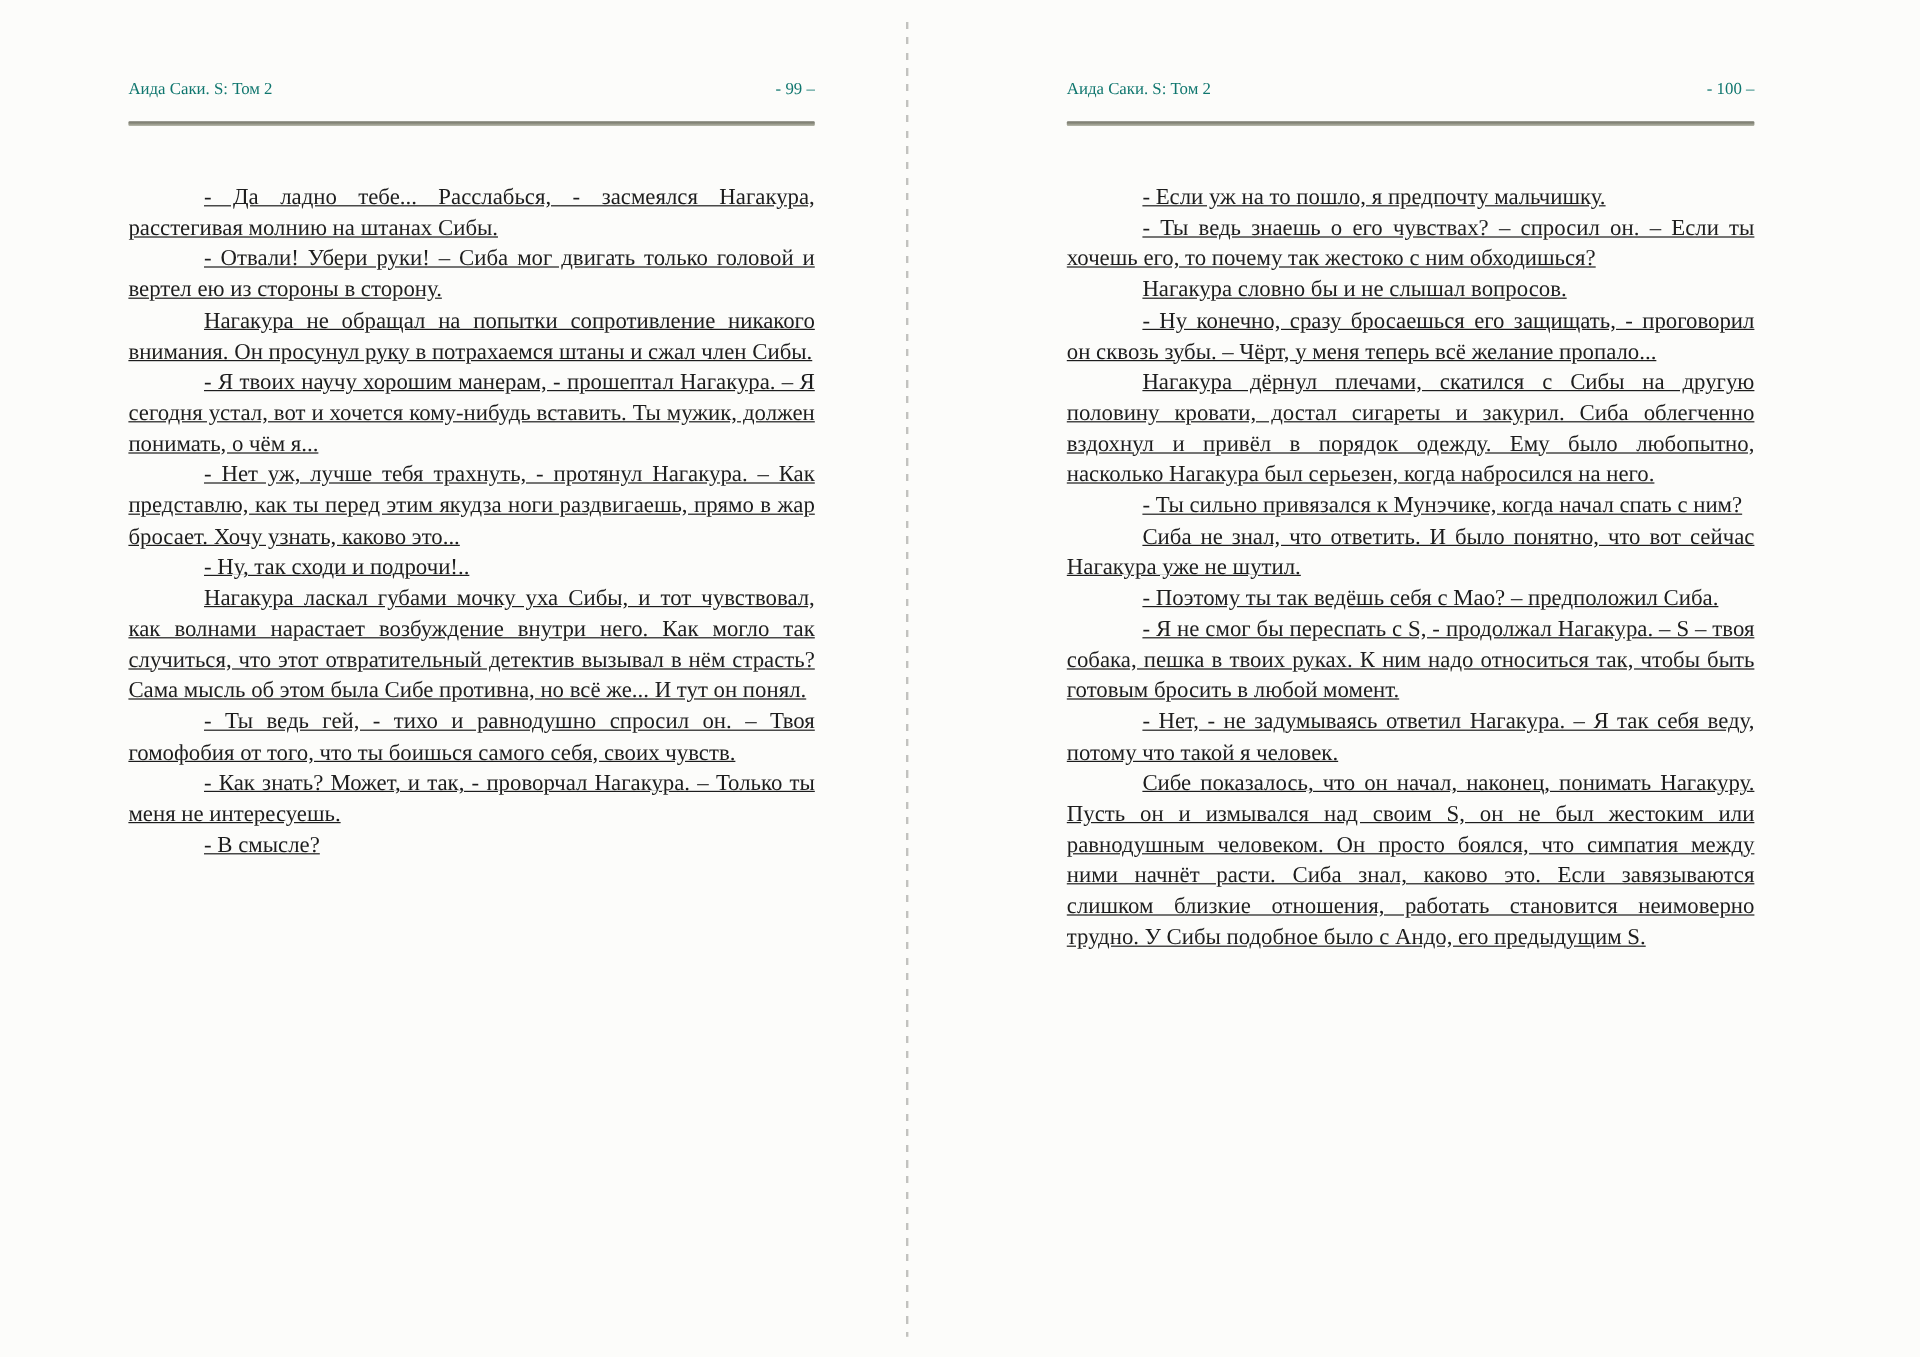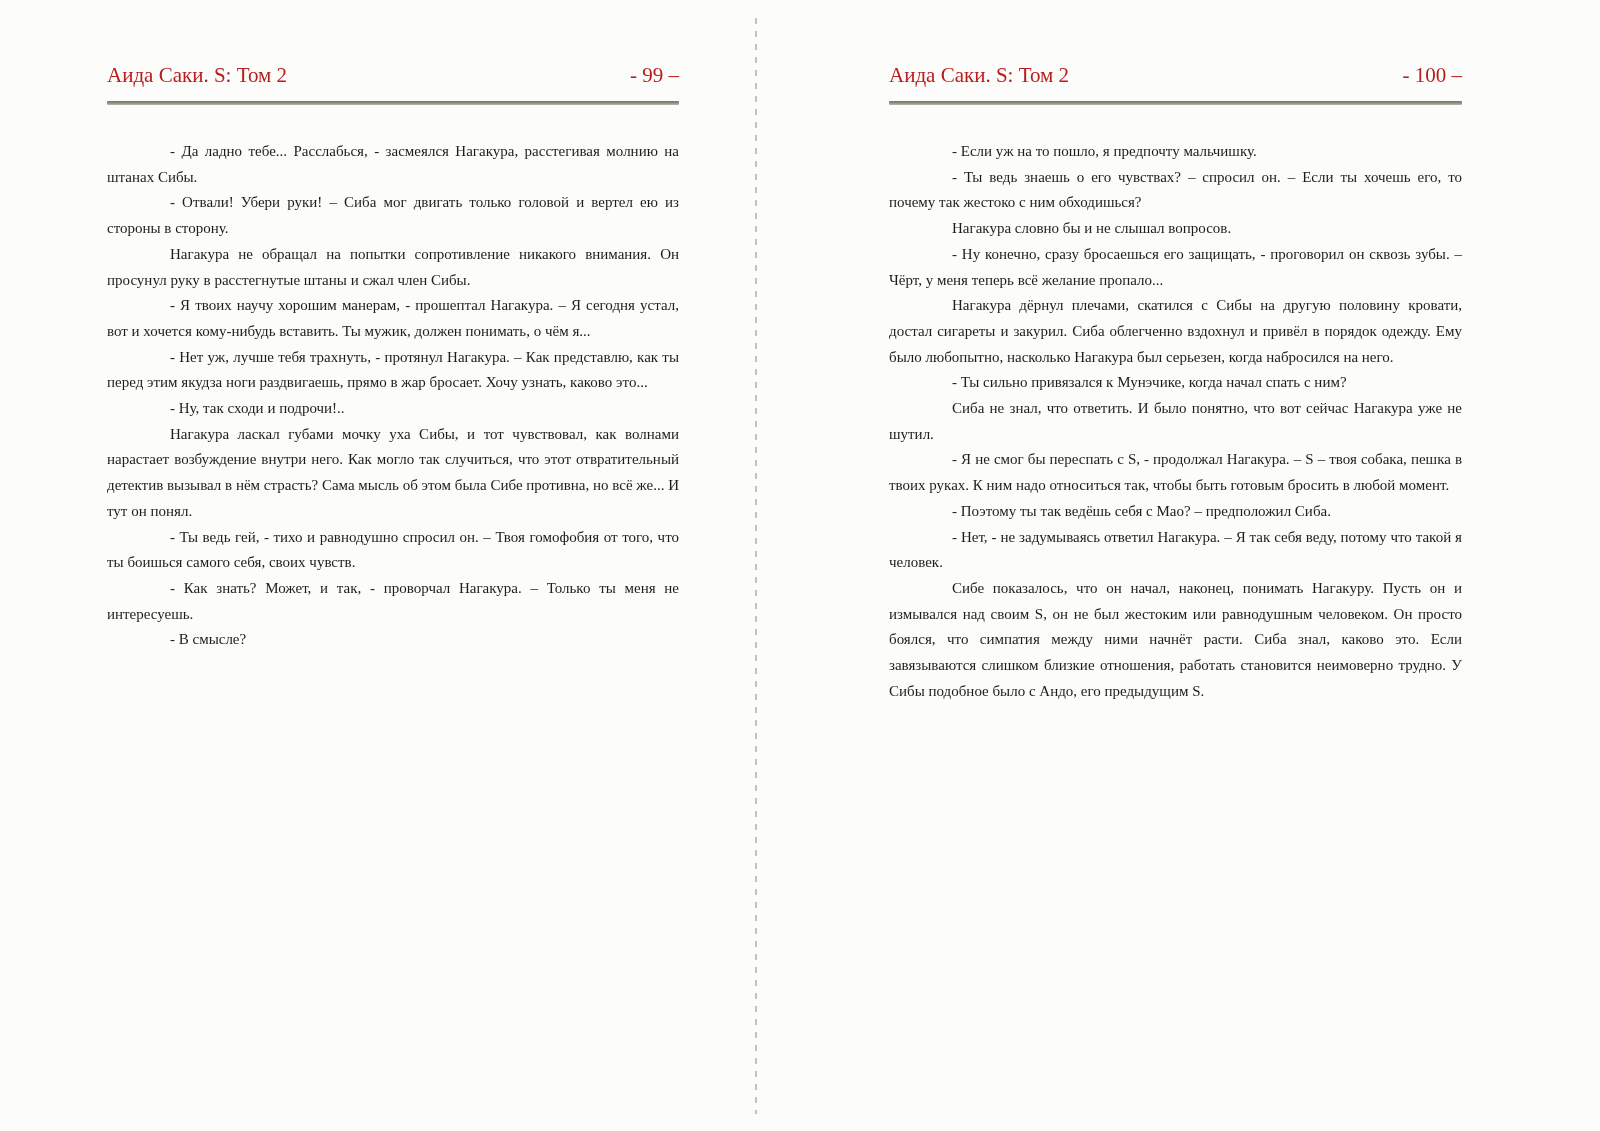--- a/index.html
+++ b/index.html
@@ -31,35 +31,36 @@
   .page {
     position: absolute;
     top: 62px;
   }
   .page-left  { left: 107px; width: 572px; }
   .page-right { left: 889px; width: 573px; }
   .page-header {
     display: flex;
     justify-content: space-between;
     align-items: baseline;
-    font-size: 21px;
+    font-size: 14px;
     line-height: 26px;
-    color: #b91c1c;
+    color: #0f766e;
   }
   .header-rule {
     margin-top: 13px;
     height: 4px;
     background: linear-gradient(to bottom, #75766a 0%, #8a8b7d 45%, #b9baac 100%);
     border-radius: 1px;
   }
   .page-body {
-    margin-top: 34px;
-    font-size: 15px;
+    margin-top: 47px;
+    font-size: 19px;
     line-height: 25.7px;
     text-align: justify;
+    text-decoration: underline;
   }
   .page-body p.para {
     margin: 0;
     padding: 0;
     text-indent: 63px;
   }
 </style>
 </head>
 <body>
 
@@ -69,21 +70,21 @@
 
   <div class="page page-left">
     <div class="page-header">
       <span>Аида Саки. S: Том 2</span>
       <span>- 99 –</span>
     </div>
     <div class="header-rule"></div>
     <div class="page-body">
         <p class="para">- Да ладно тебе... Расслабься, - засмеялся Нагакура, расстегивая молнию на штанах Сибы.</p>
         <p class="para">- Отвали! Убери руки! – Сиба мог двигать только головой и вертел ею из стороны в сторону.</p>
-        <p class="para">Нагакура не обращал на попытки сопротивление никакого внимания. Он просунул руку в расстегнутые штаны и сжал член Сибы.</p>
+        <p class="para">Нагакура не обращал на попытки сопротивление никакого внимания. Он просунул руку в потрахаемся штаны и сжал член Сибы.</p>
         <p class="para">- Я твоих научу хорошим манерам, - прошептал Нагакура. – Я сегодня устал, вот и хочется кому-нибудь вставить. Ты мужик, должен понимать, о чём я...</p>
         <p class="para">- Нет уж, лучше тебя трахнуть, - протянул Нагакура. – Как представлю, как ты перед этим якудза ноги раздвигаешь, прямо в жар бросает. Хочу узнать, каково это...</p>
         <p class="para">- Ну, так сходи и подрочи!..</p>
         <p class="para">Нагакура ласкал губами мочку уха Сибы, и тот чувствовал, как волнами нарастает возбуждение внутри него. Как могло так случиться, что этот отвратительный детектив вызывал в нём страсть? Сама мысль об этом была Сибе противна, но всё же... И тут он понял.</p>
         <p class="para">- Ты ведь гей, - тихо и равнодушно спросил он. – Твоя гомофобия от того, что ты боишься самого себя, своих чувств.</p>
         <p class="para">- Как знать? Может, и так, - проворчал Нагакура. – Только ты меня не интересуешь.</p>
         <p class="para">- В смысле?</p>
       </div>
   </div>
 
@@ -94,20 +95,20 @@
     </div>
     <div class="header-rule"></div>
     <div class="page-body">
         <p class="para">- Если уж на то пошло, я предпочту мальчишку.</p>
         <p class="para">- Ты ведь знаешь о его чувствах? – спросил он. – Если ты хочешь его, то почему так жестоко с ним обходишься?</p>
         <p class="para">Нагакура словно бы и не слышал вопросов.</p>
         <p class="para">- Ну конечно, сразу бросаешься его защищать, - проговорил он сквозь зубы. – Чёрт, у меня теперь всё желание пропало...</p>
         <p class="para">Нагакура дёрнул плечами, скатился с Сибы на другую половину кровати, достал сигареты и закурил. Сиба облегченно вздохнул и привёл в порядок одежду. Ему было любопытно, насколько Нагакура был серьезен, когда набросился на него.</p>
         <p class="para">- Ты сильно привязался к Мунэчике, когда начал спать с ним?</p>
         <p class="para">Сиба не знал, что ответить. И было понятно, что вот сейчас Нагакура уже не шутил.</p>
+        <p class="para">- Поэтому ты так ведёшь себя с Мао? – предположил Сиба.</p>
         <p class="para">- Я не смог бы переспать с S, - продолжал Нагакура. – S – твоя собака, пешка в твоих руках. К ним надо относиться так, чтобы быть готовым бросить в любой момент.</p>
-        <p class="para">- Поэтому ты так ведёшь себя с Мао? – предположил Сиба.</p>
         <p class="para">- Нет, - не задумываясь ответил Нагакура. – Я так себя веду, потому что такой я человек.</p>
         <p class="para">Сибе показалось, что он начал, наконец, понимать Нагакуру. Пусть он и измывался над своим S, он не был жестоким или равнодушным человеком. Он просто боялся, что симпатия между ними начнёт расти. Сиба знал, каково это. Если завязываются слишком близкие отношения, работать становится неимоверно трудно. У Сибы подобное было с Андо, его предыдущим S.</p>
       </div>
   </div>
 
 </div>
 
 </body></html>

